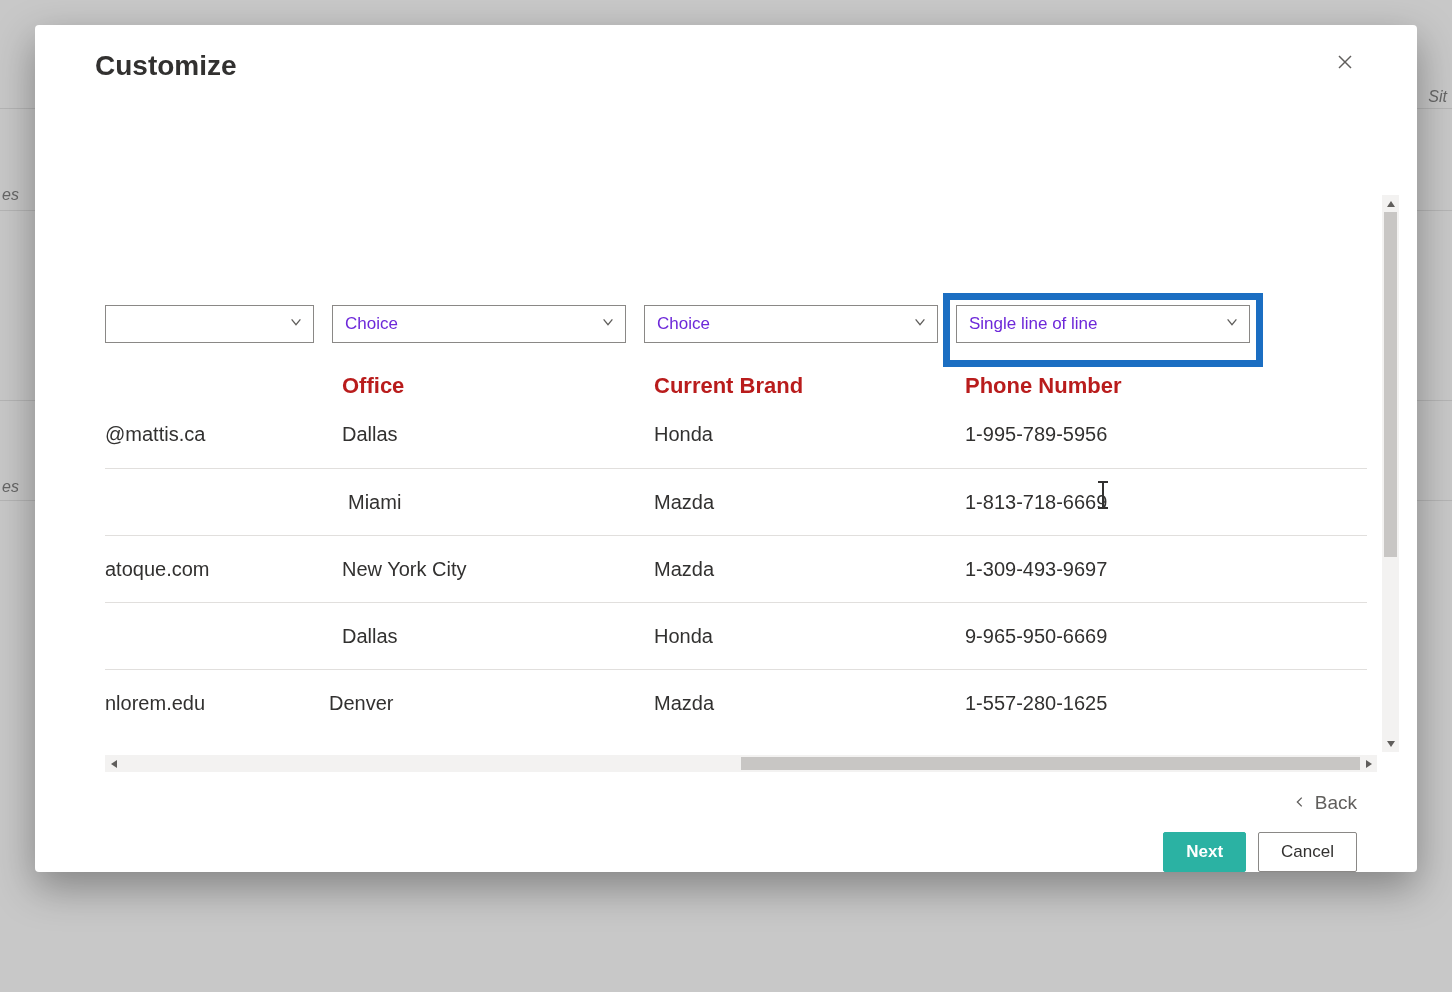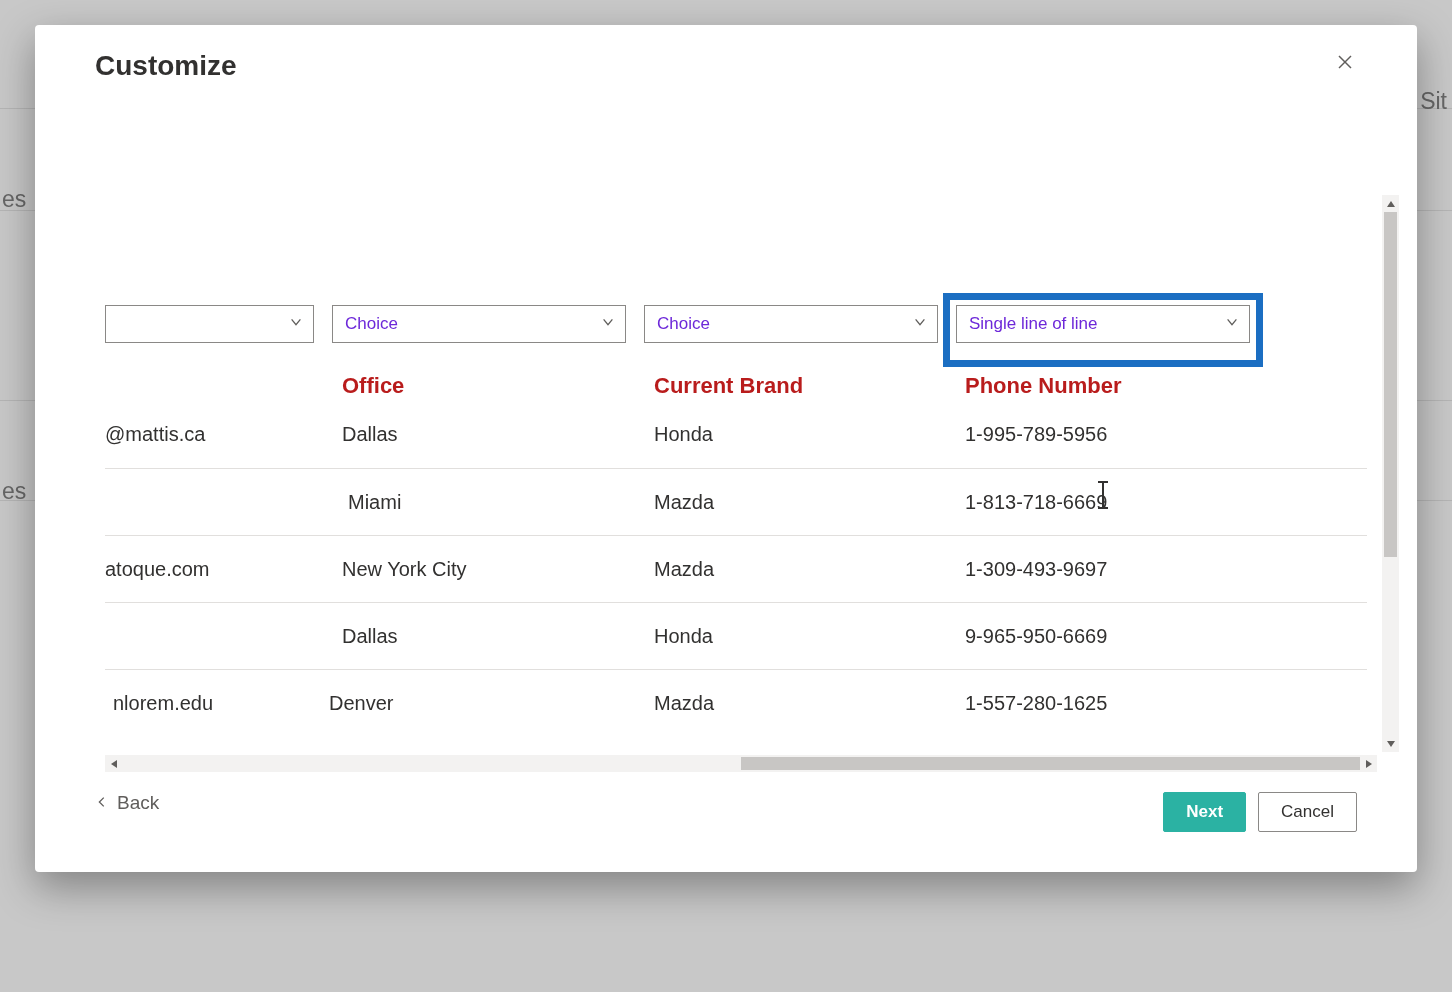--- a/index.html
+++ b/index.html
@@ -1,21 +1,21 @@
 <!DOCTYPE html>
 <html><head>
 <meta charset="utf-8">
 <style>
   * { box-sizing: border-box; margin: 0; padding: 0; }
   html, body { width: 1452px; height: 992px; font-family: "Segoe UI", Arial, sans-serif; }
   body { background: #c8c8c8; position: relative; overflow: hidden; }
 
   
   .bg-line { position: absolute; background: #b5b5b5; height: 1px; left: 0; right: 0; }
-  .bg-text { position: absolute; color: #666; font-size: 23px; }
+  .bg-text { position: absolute; color: #666; font-size: 16px; font-style: italic; }
 
   .modal {
     position: absolute;
     left: 35px; top: 25px; right: 35px; bottom: 120px;
     background: #fff;
     border-radius: 4px;
     box-shadow: 0 15px 40px rgba(0,0,0,0.35);
     display: flex; flex-direction: column;
   }
   .modal-header {
@@ -80,22 +80,23 @@
   .h-scroll {
     position: absolute; left: 70px; right: 40px; bottom: 20px; height: 17px;
     background: #f3f2f1;
   }
   .h-scroll .arrow { position:absolute; top:0; bottom:0; width:17px; display:flex; align-items:center; justify-content:center; }
   .h-scroll .arrow svg { width:10px; height:10px; fill:#605e5c; }
   .h-scroll .thumb { position:absolute; top:2px; bottom:2px; left: 50%; right: 17px; background:#c8c6c4; }
 
   .modal-footer {
     height: 80px;
-    display: flex; align-items: flex-start; justify-content: space-between;
+    display: flex; align-items: flex-end; justify-content: space-between;
     padding: 0 60px 0 60px;
+    flex-direction: column;
   }
   .back-link {
     display: flex; align-items: center; gap: 8px;
     color: #605e5c; font-size: 19px; cursor: pointer; background:none; border:none;
   }
   .back-link svg { width: 14px; height: 14px; stroke: #605e5c; stroke-width: 1.5; fill:none; }
   .footer-buttons { display: flex; gap: 12px; }
   .btn {
     height: 40px; padding: 0 22px; font-size: 17px; border-radius: 2px; cursor: pointer;
     border: 1px solid transparent;
@@ -203,21 +204,21 @@
         <div class="cell" style="left:237px; width:280px;">New York City</div>
         <div class="cell" style="left:549px; width:280px;">Mazda</div>
         <div class="cell" style="left:860px; width:280px;">1-309-493-9697</div>
       </div>
       <div class="row">
         <div class="cell" style="left:237px; width:280px;">Dallas</div>
         <div class="cell" style="left:549px; width:280px;">Honda</div>
         <div class="cell" style="left:860px; width:280px;">9-965-950-6669</div>
       </div>
       <div class="row">
-        <div class="cell" style="left:8px; width:220px;">nlorem.edu</div>
+        <div class="cell" style="left:0; width:220px;">nlorem.edu</div>
         <div class="cell" style="left:224px; width:280px;">Denver</div>
         <div class="cell" style="left:549px; width:280px;">Mazda</div>
         <div class="cell" style="left:860px; width:280px;">1-557-280-1625</div>
       </div>
     </div>
 
     <div class="text-cursor" style="left:1067px; top:378px;"></div>
 
     <div class="v-scroll">
       <div class="arrow" style="top:0;">

